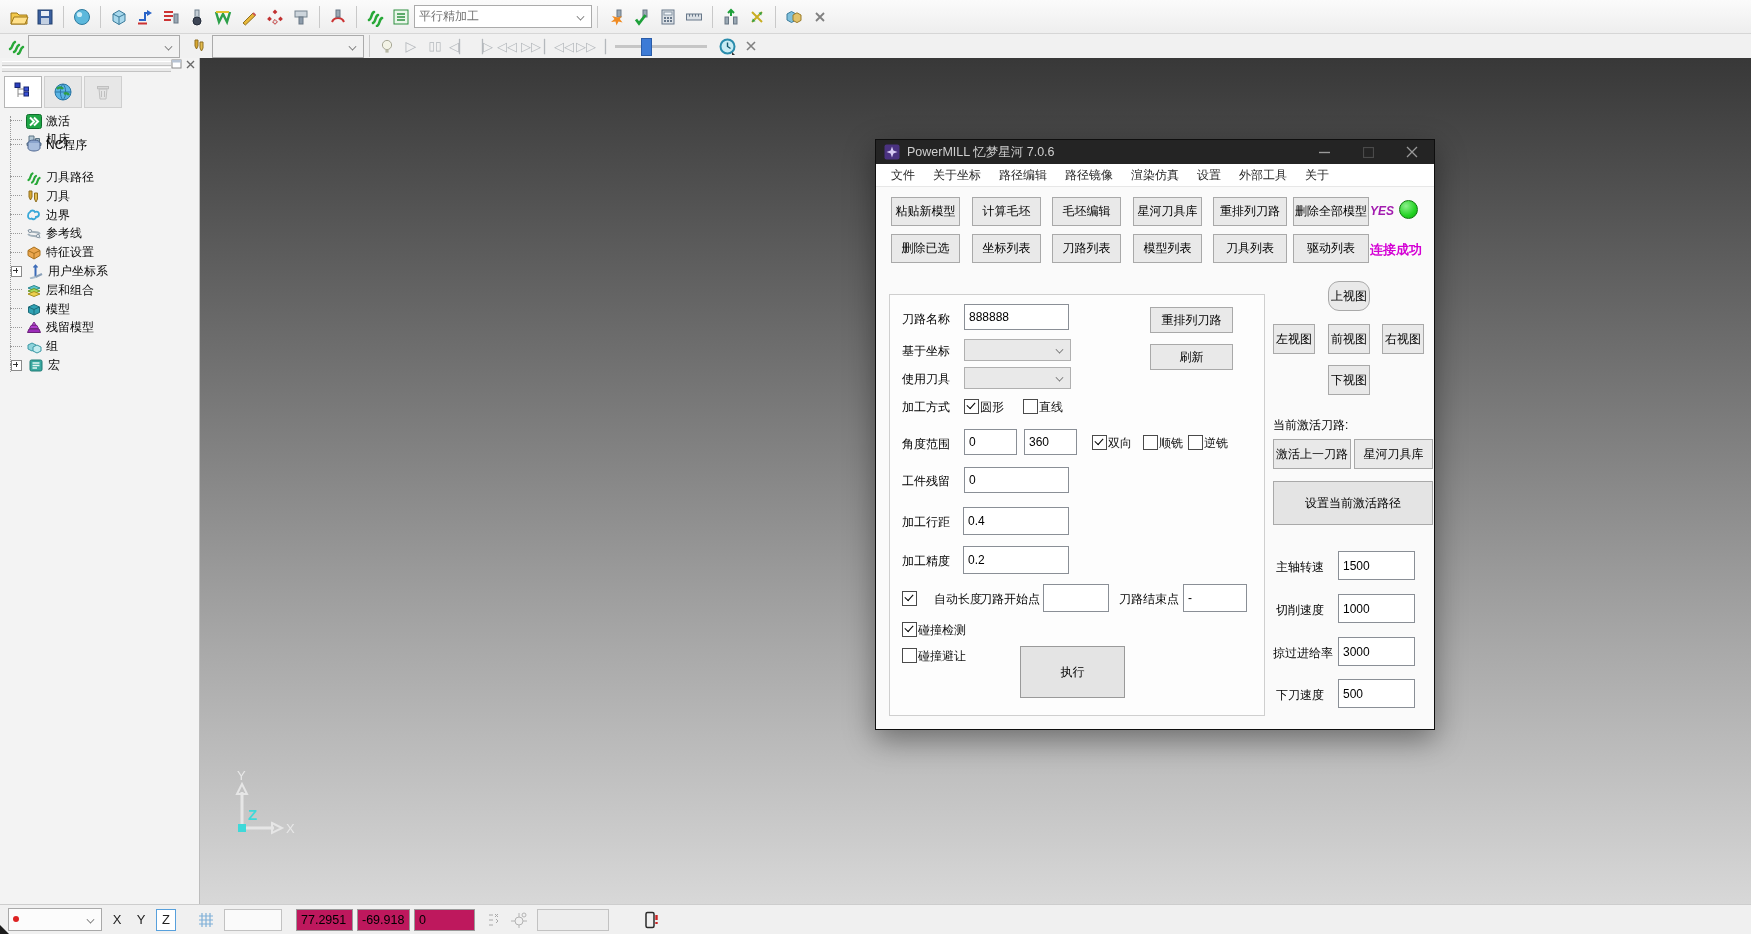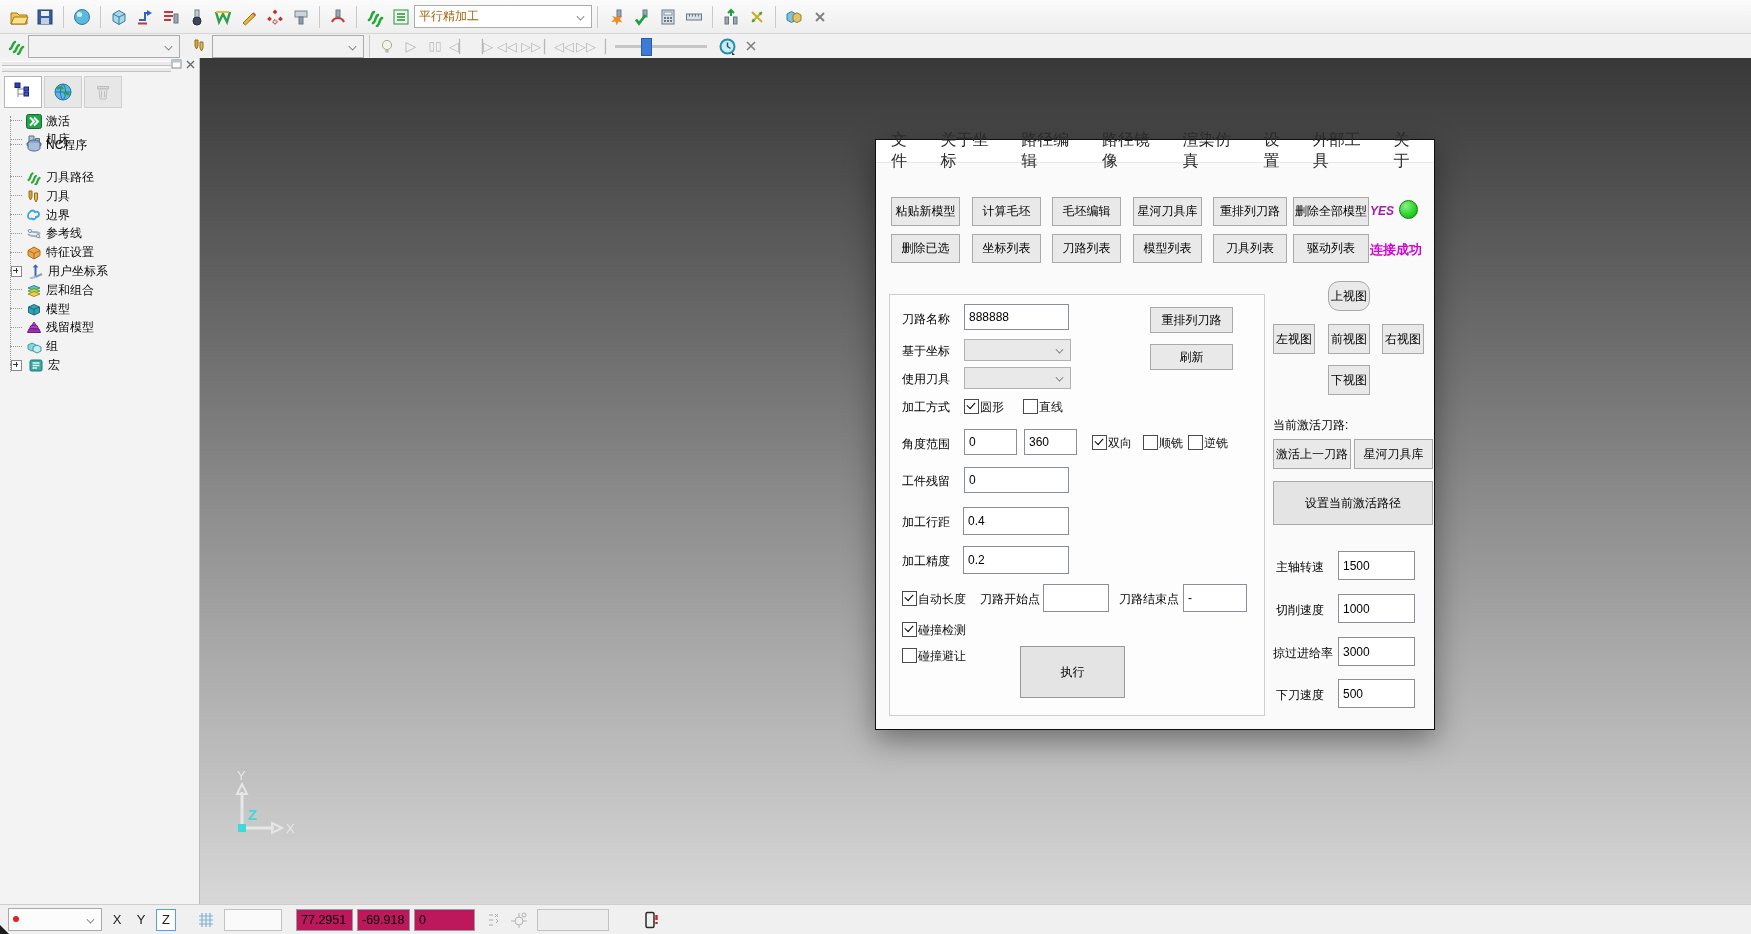--- a/index.html
+++ b/index.html
@@ -56,21 +56,21 @@
   .st-coord{height:20px;border:1px solid #9a9a9a;background:#be185d;font-size:12.5px;color:#000;
             display:flex;align-items:center;padding-left:4px;}
   
   .dialog{position:absolute;left:875px;top:139px;width:558px;height:589px;background:#fafafa;
           border:1px solid #0e0e0e;box-shadow:0 10px 28px rgba(0,0,0,.4);}
   .dlg-title{height:24px;background:#242424;display:flex;align-items:center;padding-left:8px;}
   .dlg-title .ttl{color:#cfcfcf;font-size:12.5px;margin-left:7px;}
   .dlg-ctrls{margin-left:auto;display:flex;height:100%;}
   .dlg-ctrl{width:44px;height:100%;display:flex;align-items:center;justify-content:center;}
   .dlg-menu{height:22px;background:#ffffff;border-bottom:1px solid #e7e7e7;display:flex;align-items:center;padding-left:6px;}
-  .dlg-menu span{padding:0 9px;font-size:16px;color:#2a2a2a;}
+  .dlg-menu span{padding:0 9px;font-size:12px;color:#2a2a2a;}
   .dlg-body{position:absolute;top:47px;left:0;right:0;bottom:0;background:#fafafa;}
   .btn{position:absolute;background:#e9e9e9;border:1px solid #a9a9a9;display:flex;align-items:center;justify-content:center;
        font-size:12px;color:#000;white-space:nowrap;}
   .yes{position:absolute;color:#a21caf;font-weight:bold;font-style:italic;font-size:12px;}
   .greendot{position:absolute;width:17px;height:17px;border-radius:50%;background:radial-gradient(circle at 35% 30%,#8cf08c,#22d322 60%,#13a513);border:1px solid #0d7a0d;}
   .connected{position:absolute;color:#d400d4;font-weight:bold;font-size:13px;}
   .tabstrip{position:absolute;left:13px;top:86px;display:flex;align-items:flex-end;}
   .tab{height:19px;padding:0 7px;display:flex;align-items:center;font-size:12px;background:#f0f0f0;
        border:1px solid #d2d2d2;border-bottom:none;margin-right:-1px;}
   .tab.active{height:22px;background:#fff;border-color:#b2b2b2;position:relative;z-index:2;}
@@ -178,21 +178,21 @@
         </g>
       </svg>
     </span>
   <span class="tbi">
       <svg width="20" height="20">
         <rect x="3" y="3" width="14" height="14" fill="#eaf6ea" stroke="#2e9040"></rect>
         <path d="M6 7h8M6 10h8M6 13h8" stroke="#2e9040" stroke-width="1.6"></path>
       </svg>
     </span>
   <div class="combo" style="width:168px;">
-    <span style="font-size:12px;color:#a16207;">平行精加工</span>
+    <span style="font-size:12px;color:#737373;">平行精加工</span>
     <span class="chev"></span>
   </div>
   <span class="tsep"></span>
   <span class="tbi">
       <svg width="20" height="20">
         <rect x="11" y="3" width="4" height="7" fill="#9aa8b4" stroke="#687684"></rect>
         <polygon points="6,9 8.5,12 5,15 9.5,14.4 10.5,18.5 12.5,14.6 16.5,15.6 13.8,11.9 16,9 11.8,10.4" fill="#f08a20"></polygon>
       </svg>
     </span>
   <span class="tbi">
@@ -510,20 +510,46 @@
       <rect x="14" y="54" width="8" height="8" fill="#3fd9d9"></rect>
       <text x="13" y="10" fill="#e8e8e8" font-size="13" font-family="Liberation Sans, sans-serif">Y</text>
       <text x="62" y="63" fill="#e8e8e8" font-size="13" font-family="Liberation Sans, sans-serif">X</text>
       <text x="24" y="50" fill="#3fd9d9" font-size="15" font-weight="bold" font-family="Liberation Sans, sans-serif">Z</text>
     </svg>
   </div>
 
 </div>
 
 <div class="dialog">
+  <div class="dlg-title">
+    <span>
+        <svg width="16" height="16">
+          <rect x="0.5" y="0.5" width="15" height="15" rx="2" fill="#4a3280"></rect>
+          <path d="M8 2.5l1.4 4.1L13.5 8l-4.1 1.4L8 13.5 6.6 9.4 2.5 8l4.1-1.4z" fill="#d8ccf4"></path>
+        </svg>
+      </span>
+    <span class="ttl">PowerMILL 忆梦星河  7.0.6</span>
+    <div class="dlg-ctrls">
+      <div class="dlg-ctrl">
+          <svg width="11" height="11">
+            <path d="M0 5.5h11" stroke="#9a9a9a" stroke-width="1.4"></path>
+          </svg>
+        </div>
+      <div class="dlg-ctrl">
+          <svg width="11" height="11">
+            <rect x="0.5" y="0.5" width="10" height="10" fill="none" stroke="#4a4a4a" stroke-width="1.2"></rect>
+          </svg>
+        </div>
+      <div class="dlg-ctrl">
+          <svg width="12" height="12">
+            <path d="M1 1l10 10M11 1L1 11" stroke="#9a9a9a" stroke-width="1.3"></path>
+          </svg>
+        </div>
+    </div>
+  </div>
   <div class="dlg-menu">
     <span>文件</span>
     <span>关于坐标</span>
     <span>路径编辑</span>
     <span>路径镜像</span>
     <span>渲染仿真</span>
     <span>设置</span>
     <span>外部工具</span>
     <span>关于</span>
   </div>
@@ -582,21 +608,21 @@
       <span class="flabel" style="left:12px;top:178px;">工件残留</span>
       <input class="finput" style="left: 74px; top: 172px; width: 105px; height: 26px;" value="0">
 
       <span class="flabel" style="left:12px;top:219px;">加工行距</span>
       <input class="finput" style="left: 73px; top: 212px; width: 106px; height: 28px;" value="0.4">
 
       <span class="flabel" style="left:12px;top:258px;">加工精度</span>
       <input class="finput" style="left: 73px; top: 251px; width: 106px; height: 28px;" value="0.2">
 
       <span class="cb checked" style="left:12px;top:296px;"></span>
-      <span class="cbl" style="left:28px;top:296px;">自动长度</span>
+      <span class="cbl" style="left:44px;top:296px;">自动长度</span>
       <span class="flabel" style="left:90px;top:296px;">刀路开始点</span>
       <input class="finput" style="left: 153px; top: 289px; width: 66px; height: 28px;" value="">
       <span class="flabel" style="left:229px;top:296px;">刀路结束点</span>
       <input class="finput" style="left: 293px; top: 289px; width: 64px; height: 28px;" value="-">
 
       <span class="cb checked" style="left:12px;top:327px;"></span>
       <span class="cbl" style="left:28px;top:327px;">碰撞检测</span>
       <span class="cb" style="left:12px;top:353px;"></span>
       <span class="cbl" style="left:28px;top:353px;">碰撞避让</span>
 

